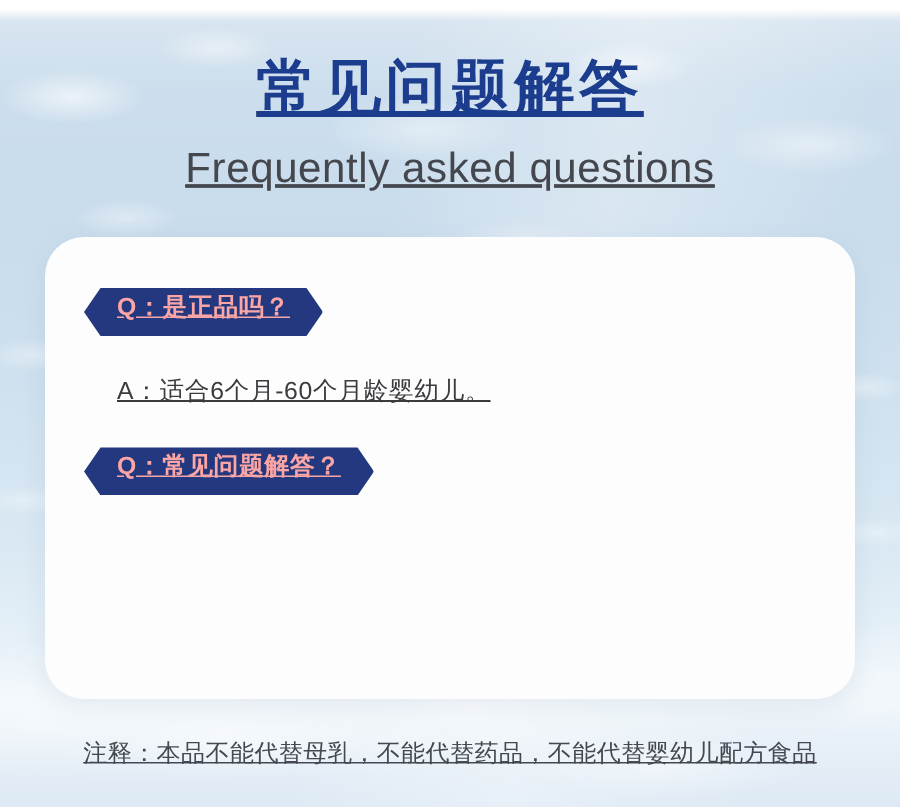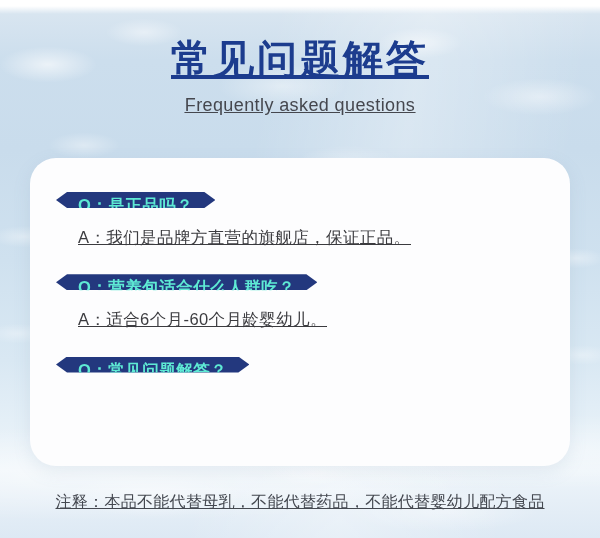--- a/index.html
+++ b/index.html
@@ -80,21 +80,21 @@
   .title {
     margin-top: 36px;
     font-size: 40px;
     font-weight: bold;
     letter-spacing: 3px;
     color: #1c3c8e;
     line-height: 1.18;
   }
   .subtitle {
     margin-top: 12px;
-    font-size: 18px;
+    font-size: 28px;
     font-weight: normal;
     letter-spacing: 0.4px;
     color: #45474e;
     line-height: 1.2;
   }
 
   
   .card {
     position: absolute;
     left: 30px;
@@ -107,25 +107,25 @@
     z-index: 3;
     padding: 34px 26px 0 26px;
   }
 
   .faq-item { margin-bottom: 26px; }
   .faq-item:last-child { margin-bottom: 0; }
 
   .q-badge {
     display: inline-block;
     background: #23387e;
-    color: #5eead4;
+    color: #fca5a5;
     font-size: 16.5px;
     font-weight: bold;
     line-height: 27px;
-    height: 16px;
+    height: 32px;
     padding: 0 22px 0 22px;
     letter-spacing: 0.5px;
     clip-path: polygon(
       0% 50%,
       11px 0%,
       calc(100% - 11px) 0%,
       100% 50%,
       calc(100% - 11px) 100%,
       11px 100%
     );
@@ -165,25 +165,23 @@
 
   <div class="header">
     <div class="title">常见问题解答</div>
     <div class="subtitle">Frequently asked questions</div>
   </div>
 
   <div class="card">
 
     <div class="faq-item">
       <span class="q-badge">Q：是正品吗？</span>
-      <div class="a-line">A：我们是品牌方直营的旗舰店，保证正品。</div>
     </div>
 
     <div class="faq-item">
-      <span class="q-badge">Q：营养包适合什么人群吃？</span>
       <div class="a-line">A：适合6个月-60个月龄婴幼儿。</div>
     </div>
 
     <div class="faq-item">
       <span class="q-badge">Q：常见问题解答？</span>
     </div>
 
   </div>
 
   <div class="footer-note">注释：本品不能代替母乳，不能代替药品，不能代替婴幼儿配方食品</div>

